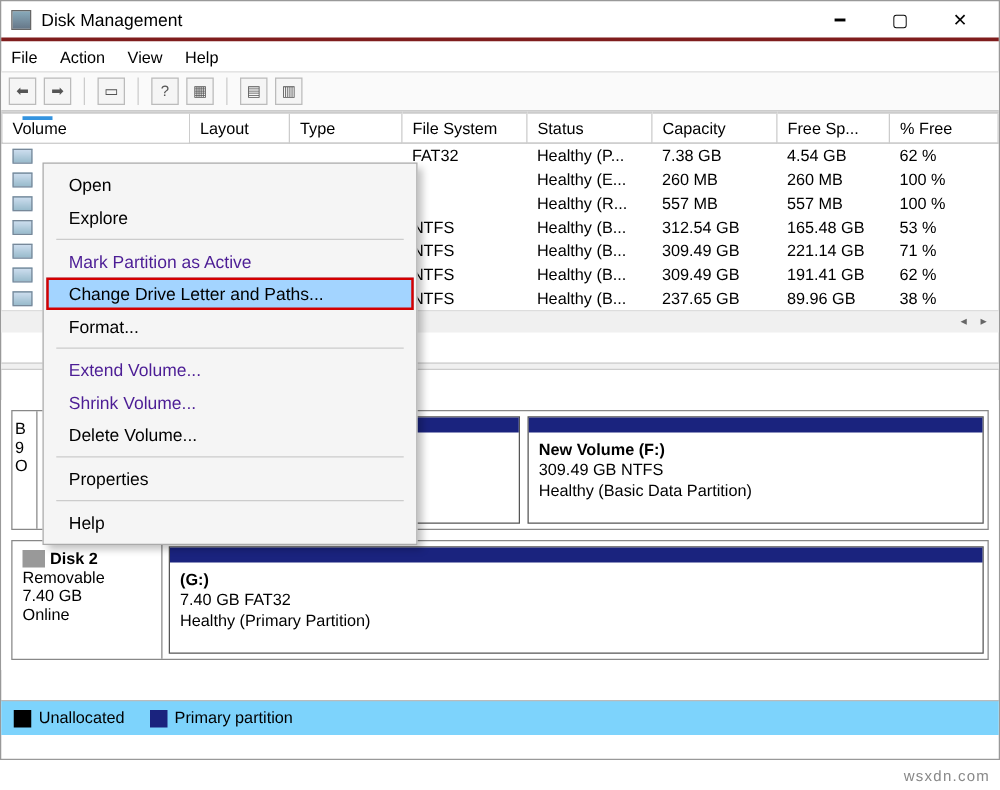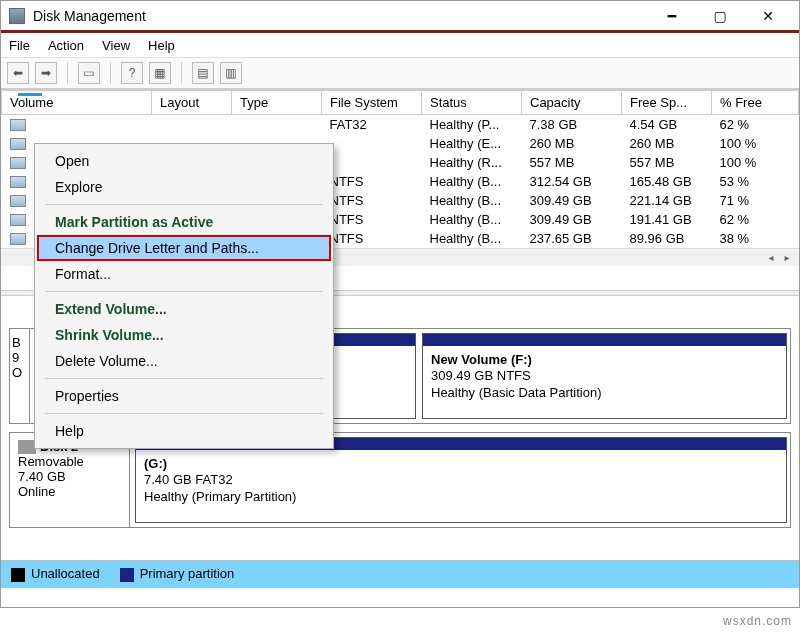--- a/index.html
+++ b/index.html
@@ -30,21 +30,21 @@
 .disk-label .dicon { display: inline-block; width: 18px; height: 14px; background: #999; margin-right: 4px; vertical-align: middle; }
 .disk-parts { flex: 1; display: flex; }
 .part { border: 1px solid #555; margin: 4px 3px; padding: 4px 8px; font-size: 13px; flex: 1; position: relative; min-width: 0; }
 .part .bar { position: absolute; top: 0; left: 0; right: 0; height: 12px; background: #1a237e; }
 .part .pcontent { margin-top: 14px; line-height: 1.3; }
 .part b { font-weight: 600; }
 .legend { height: 28px; border-top: 1px solid #bbb; display: flex; align-items: center; padding: 0 10px; gap: 20px; background: #7dd3fc; font-size: 13px; }
 .lg-sq { display: inline-block; width: 14px; height: 14px; margin-right: 6px; vertical-align: middle; }
 .ctx-menu { position: absolute; background: #f5f5f5; border: 1px solid #aaa; box-shadow: 4px 4px 6px rgba(0,0,0,0.25); width: 300px; padding: 4px 2px; z-index: 100; }
 .ctx-item { padding: 5px 18px; font-size: 14px; color: #000; }
-.ctx-item.disabled { color: #14532d; font-weight: bold; }
+.ctx-item.disabled { color: #4c1d95; }
 .ctx-item.hl { background: #a3d4ff; border: 2px solid #d40000; padding: 3px 16px; }
 .ctx-sep { height: 1px; background: #ccc; margin: 4px 8px; }
 .watermark { position: absolute; bottom: 4px; right: 8px; font-size: 12px; color: #888; letter-spacing: 1px; }
 .vol-sort { position: absolute; top: 2px; left: 16px; width: 24px; height: 3px; background: #3393df; }
 </style>
 </head>
 <body>
 
 <div class="window">
 
@@ -228,21 +228,21 @@
     </div>
 
     <div class="legend">
       <span><span class="lg-sq" style="background:#000;"></span><span>Unallocated</span></span>
       <span><span class="lg-sq" style="background:#1a237e;"></span><span>Primary partition</span></span>
     </div>
 
   </div>
 </div>
 
-<div class="ctx-menu" style="top:143px; left:34px;">
+<div class="ctx-menu" style="top:130px; left:34px;">
   <div class="ctx-item">Open</div>
   <div class="ctx-item">Explore</div>
   <div class="ctx-sep"></div>
   <div class="ctx-item disabled">Mark Partition as Active</div>
   <div class="ctx-item hl">Change Drive Letter and Paths...</div>
   <div class="ctx-item">Format...</div>
   <div class="ctx-sep"></div>
   <div class="ctx-item disabled">Extend Volume...</div>
   <div class="ctx-item disabled">Shrink Volume...</div>
   <div class="ctx-item">Delete Volume...</div>

